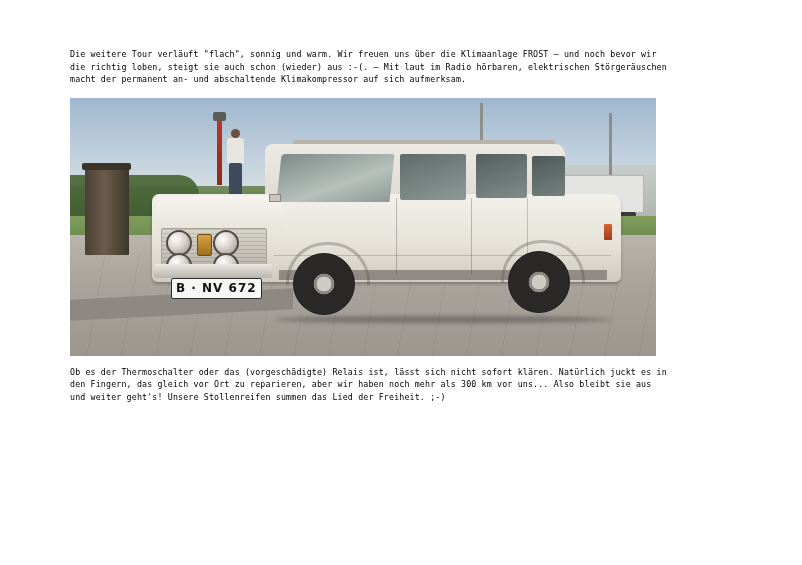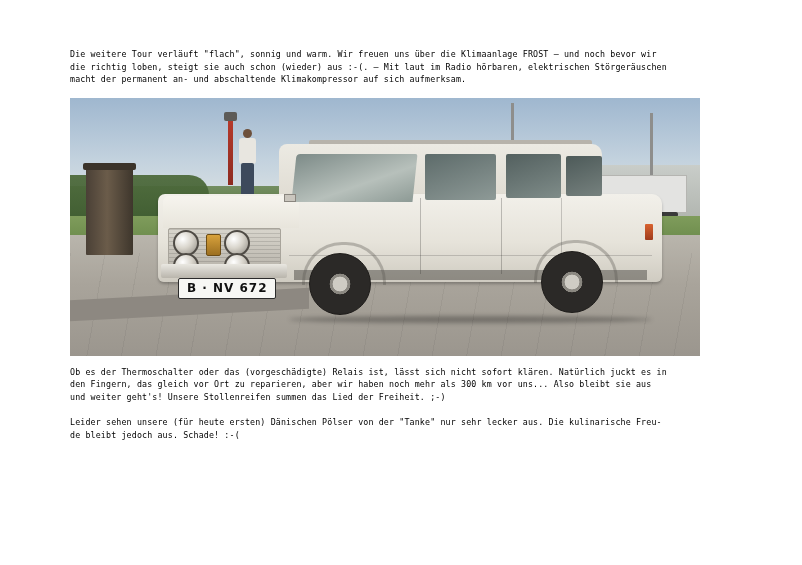--- a/index.html
+++ b/index.html
@@ -39,21 +39,20 @@
     height: 258px;
   }
 
   
   .photo {
     position: relative;
     width: 586px;
     height: 258px;
     overflow: hidden;
     background: #84cc16;
-    padding-left: 44px;
   }
   
   .sky {
     position: absolute;
     left: 0; top: 0; width: 100%; height: 44%;
     background: linear-gradient(180deg, #9fb7cf 0%, #c3d2de 55%, #dfe4e4 100%);
   }
   
   .treeline {
     position: absolute;
@@ -442,16 +441,14 @@
         <div class="wheel rear"></div>
         <div class="taillight"></div>
         <div class="car-shadow"></div>
       </div>
     </div>
   </div>
 
   <p class="para">Ob es der Thermoschalter oder das (vorgeschädigte) Relais ist, lässt sich nicht sofort klären. Natürlich juckt es in
 den Fingern, das gleich vor Ort zu reparieren, aber wir haben noch mehr als 300 km vor uns... Also bleibt sie aus
 und weiter geht's! Unsere Stollenreifen summen das Lied der Freiheit. ;-)</p>
-  <p class="para">Leider sehen unsere (für heute ersten) Dänischen Pölser von der "Tanke" nur sehr lecker aus. Die kulinarische Freu-
-de bleibt jedoch aus. Schade! :-(</p>
 
 </div>
 
 </body></html>

